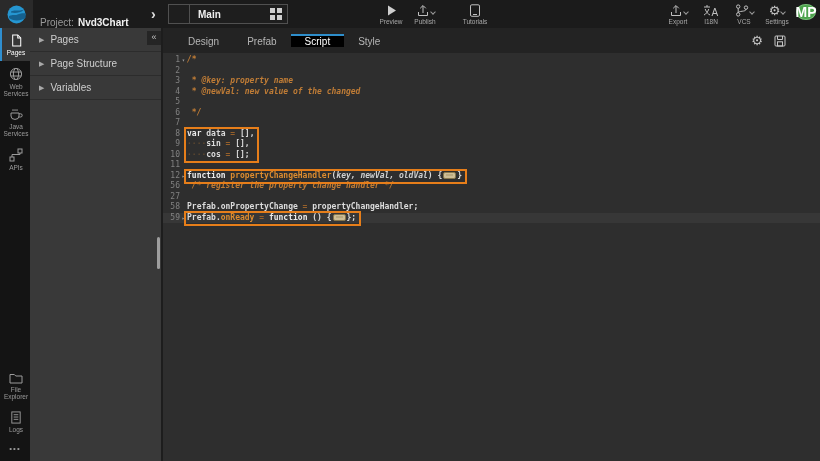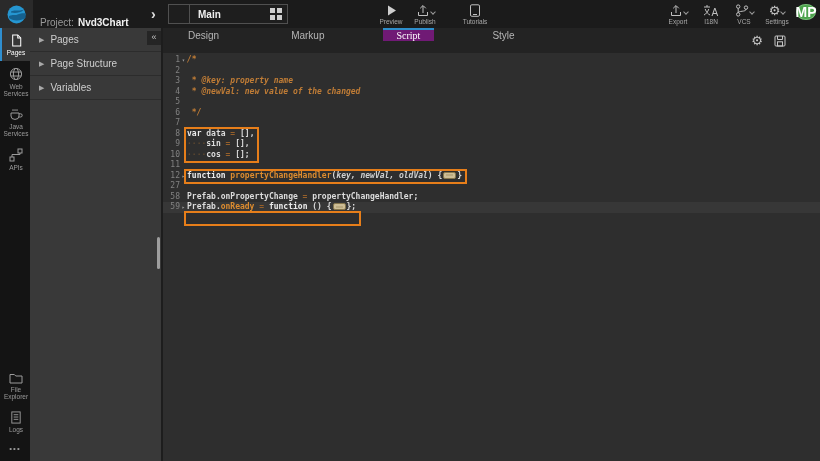--- a/index.html
+++ b/index.html
@@ -58,24 +58,24 @@
     color:#cfcfcf; cursor:pointer; }
   .panel-row .tri { margin:0 6px 0 9px; font-size:7px; color:#a8a8a8; }
   .collapse-btn { position:absolute; top:3px; right:0; width:14px; height:14px; background:#252525;
     color:#c0c0c0; font-size:9px; line-height:13px; text-align:center; cursor:pointer; }
   .divider { position:absolute; top:28px; left:161px; width:2px; height:433px; background:#1d1d1d; }
   .scroll-thumb { position:absolute; left:157px; top:237px; width:3px; height:32px;
     background:#9e9e9e; border-radius:2px; cursor:pointer; }
 
   
   .editor { position:absolute; top:28px; left:163px; width:657px; height:433px; background:#2e2e2e; }
-  .tabbar { position:relative; height:25px; background:#232323; display:flex; align-items:flex-start; padding-left:11px;gap:44px; }
+  .tabbar { position:relative; height:25px; background:#232323; display:flex; align-items:center; padding-left:11px; }
   .tab { padding:0 14px; display:flex; align-items:center; color:#b5b5b5;
     border-top:2px solid transparent; cursor:pointer; }
-  .tab.active { background:#701a75; color:#ffffff; border-top-color:#2e8ecb;font-family:Liberation Serif, serif; }
+  .tab.active { background:#000000; color:#ffffff; border-top-color:#2e8ecb; }
   .tabbar-actions { position:absolute; right:34px; top:0; height:25px; display:flex; align-items:center; gap:11px; }
   .tabbar-actions .ico { cursor:pointer; }
 
   .code { position:absolute; top:25px; left:0; width:657px; height:408px; padding-top:2px;
     font-family:"DejaVu Sans Mono", monospace; font-size:8px; font-weight:bold; line-height:10.5px; }
   .line { height:10.5px; display:flex; white-space:pre; }
   .line.active-line { background:#373737; }
   .ln { width:17px; text-align:right; color:#828282; font-weight:normal; flex:none; }
   .fold-m { width:7px; flex:none; color:#9a9a9a; font-size:5.5px; line-height:10.5px; text-align:center; cursor:pointer; }
   .code-text { white-space:pre; }
@@ -282,21 +282,21 @@
       <span class="panel-lbl">Variables</span>
     </div>
     <div class="collapse-btn">«</div>
   </div>
 <div class="divider"></div>
 <div class="scroll-thumb"></div>
 
 <div class="editor">
   <div class="tabbar">
     <div class="tab">Design</div>
-      <div class="tab">Markup</div>
+      <div class="tab">Prefab</div>
       <div class="tab active">Script</div>
       <div class="tab">Style</div>
       <div class="tabbar-actions">
       <span class="ico gear-glyph">⚙</span>
       <span class="ico">
         <svg width="12" height="12" viewBox="0 0 12 12" fill="none" stroke="#c5c5c5">
           <rect x="1" y="1" width="10" height="10" rx="1"></rect>
           <path d="M3.5 1 V4.5 H8.5 V1"></path>
           <rect x="3.5" y="6.8" width="5" height="4.2"></rect>
         </svg>
@@ -309,20 +309,21 @@
       <div class="line"><span class="ln">3</span><span class="fold-m"></span><span class="code-text"><span class="tok-cm"> * @key: property name</span></span></div>
       <div class="line"><span class="ln">4</span><span class="fold-m"></span><span class="code-text"><span class="tok-cm"> * @newVal: new value of the changed</span></span></div>
       <div class="line"><span class="ln">5</span><span class="fold-m"></span></div>
       <div class="line"><span class="ln">6</span><span class="fold-m"></span><span class="code-text"><span class="tok-cm"> */</span></span></div>
       <div class="line"><span class="ln">7</span><span class="fold-m"></span><span class="code-text"></span></div>
       <div class="line"><span class="ln">8</span><span class="fold-m"></span><span class="code-text"><span class="tok-kw">var</span><span class="tok-pl"> data </span><span class="tok-op">=</span><span class="tok-pl"> [],</span></span></div>
       <div class="line"><span class="ln">9</span><span class="fold-m"></span><span class="code-text"><span class="tok-ws">····</span><span class="tok-pl">sin </span><span class="tok-op">=</span><span class="tok-pl"> [],</span></span></div>
       <div class="line"><span class="ln">10</span><span class="fold-m"></span><span class="code-text"><span class="tok-ws">····</span><span class="tok-pl">cos </span><span class="tok-op">=</span><span class="tok-pl"> [];</span></span></div>
       <div class="line"><span class="ln">11</span><span class="fold-m"></span><span class="code-text"></span></div>
       <div class="line"><span class="ln">12</span><span class="fold-m">▸</span><span class="code-text"><span class="tok-kw">function</span><span class="tok-pl"> </span><span class="tok-fn">propertyChangeHandler</span><span class="tok-pl">(</span><span class="tok-param">key, newVal, oldVal</span><span class="tok-pl">) {</span><span class="fold-widget"></span><span class="tok-pl">}</span></span></div>
+      <div class="line"><span class="ln">56</span><span class="fold-m"></span><span class="code-text"><span class="tok-cm"> /* register the property change handler */</span></span></div>
       <div class="line"><span class="ln">27</span><span class="fold-m"></span><span class="code-text"></span></div>
       <div class="line"><span class="ln">58</span><span class="fold-m"></span><span class="code-text"><span class="tok-pl">Prefab.onPropertyChange </span><span class="tok-op">=</span><span class="tok-pl"> propertyChangeHandler;</span></span></div>
       <div class="line active-line"><span class="ln">59</span><span class="fold-m">▸</span><span class="code-text"><span class="tok-pl">Prefab.</span><span class="tok-fn">onReady</span><span class="tok-pl"> </span><span class="tok-op">=</span><span class="tok-pl"> </span><span class="tok-kw">function</span><span class="tok-pl"> () {</span><span class="fold-widget"></span><span class="tok-pl">};</span></span></div>
       <div class="annotation-box" style="top: 74px; left: 21px; height: 36px; width: 75px;"></div>
       <div class="annotation-box" style="top: 116px; left: 21px; height: 15px; width: 283px;"></div>
       <div class="annotation-box" style="top: 158px; left: 21px; height: 15px; width: 177px;"></div>
     </div>
 </div>
 
 </body></html>

